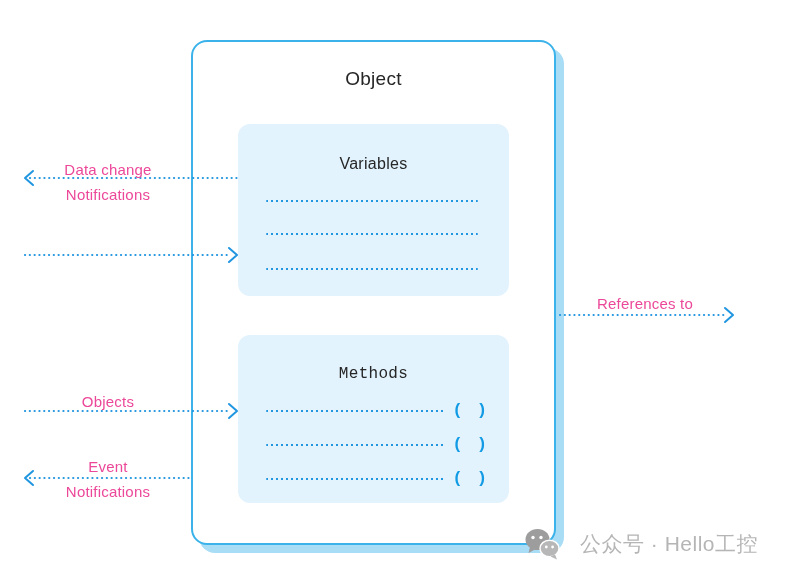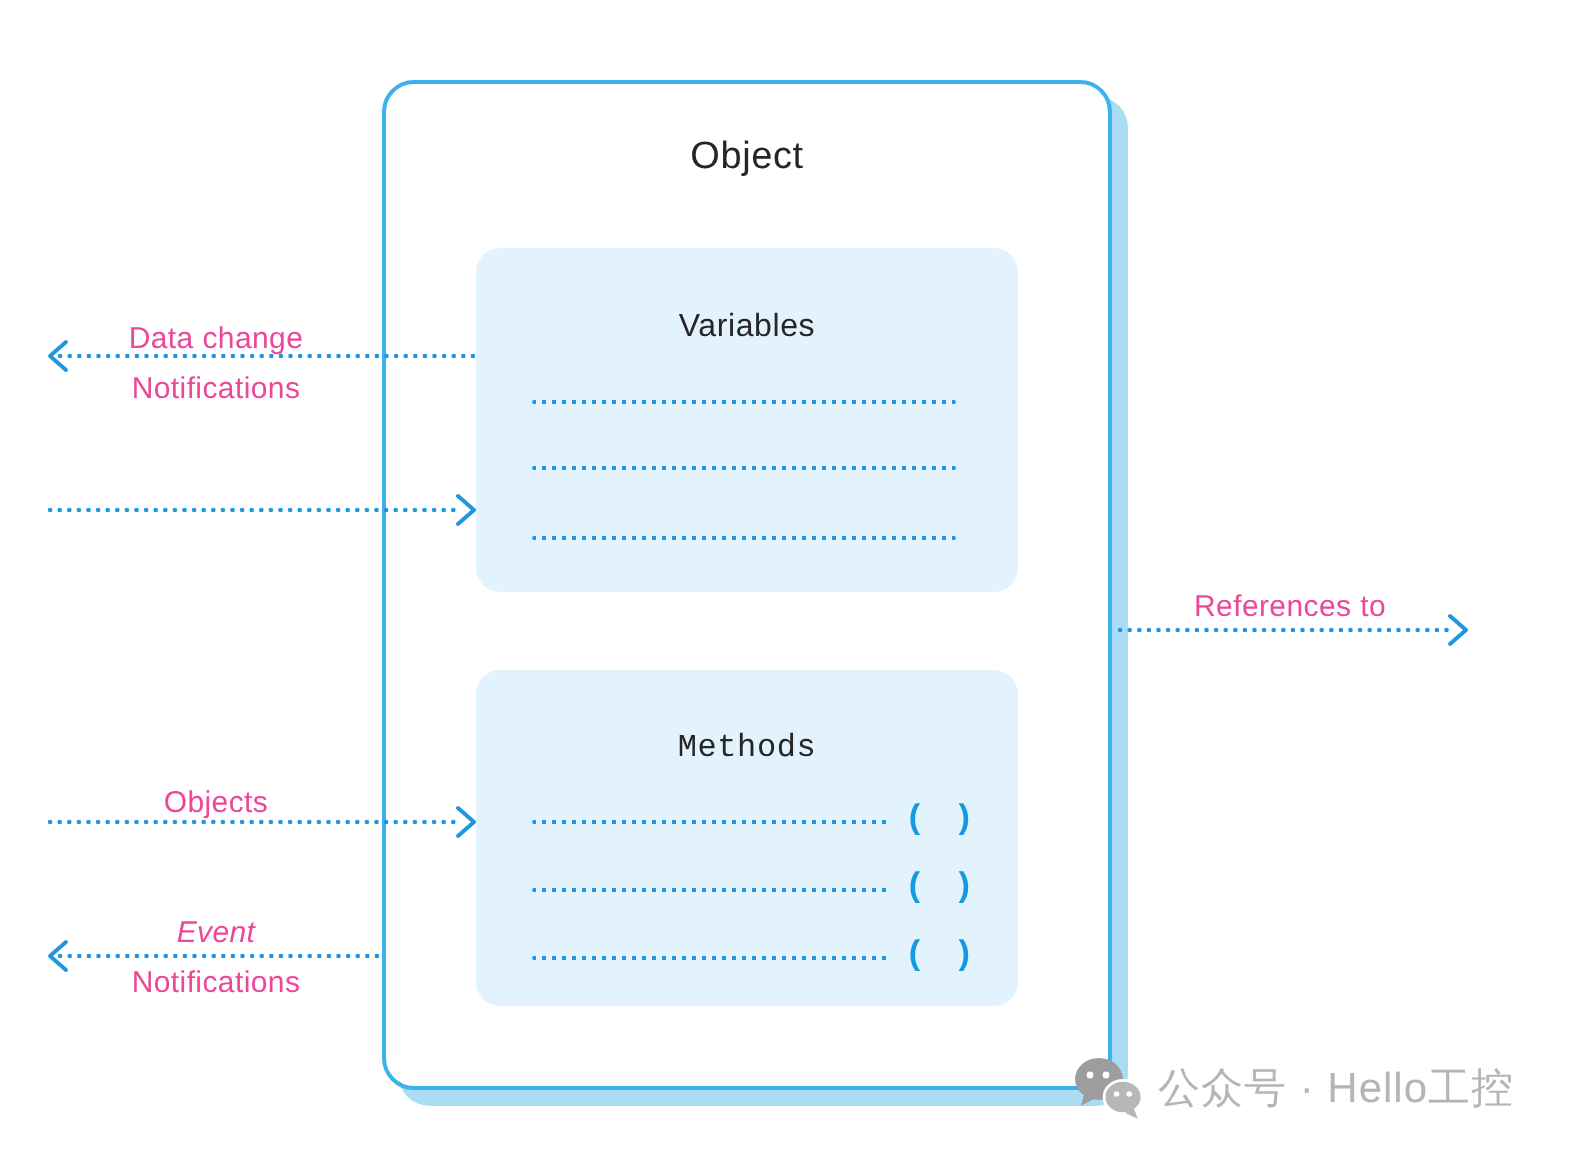--- a/index.html
+++ b/index.html
@@ -110,32 +110,32 @@
     text-align: center;
     font-size: 15px;
     line-height: 19px;
     color: #ec4899;
     letter-spacing: 0.2px;
   }
   .lbl-dc1 { left: 28px; top: 160px; }
   .lbl-dc2 { left: 28px; top: 185px; }
   .lbl-rw  { left: 28px; top: 238px; }
   .lbl-inv { left: 28px; top: 392px; }
-  .lbl-ev1 { left: 28px; top: 457px; font-style: italic; }
+  .lbl-ev1 { left: 28px; top: 457px; }
   .lbl-ev2 { left: 28px; top: 482px; }
   .lbl-ref1 { left: 562px; top: 294px; width: 166px; }
   .lbl-ref2 { left: 562px; top: 319px; width: 166px; }
 
   
   .watermark {
     position: absolute;
-    left: 536px; top: 527px;
+    left: 524px; top: 527px;
     display: flex;
     align-items: center;
-    gap: 7px;
+    gap: 20px;
   }
   .watermark-text {
     font-size: 21px;
     color: #b5b5b5;
     letter-spacing: 0.5px;
     white-space: nowrap;
   }
 </style>
 </head>
 <body>

